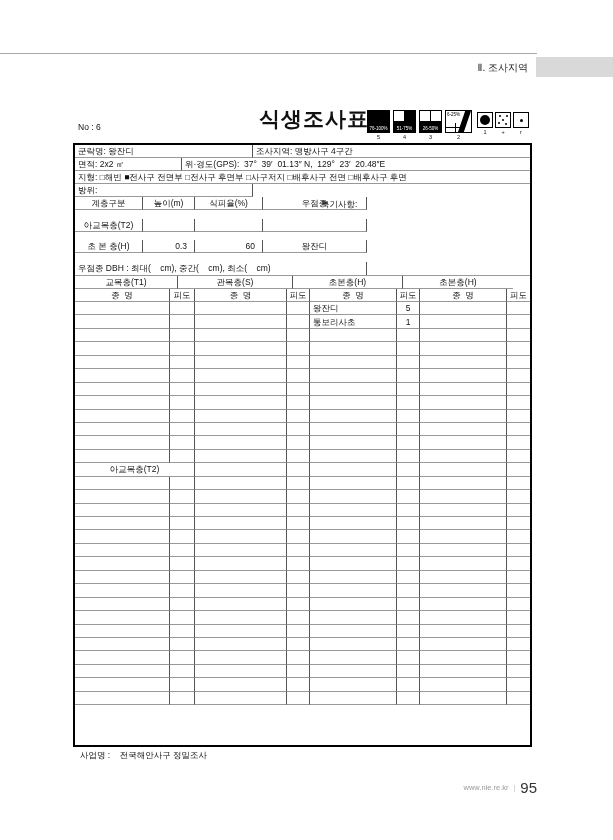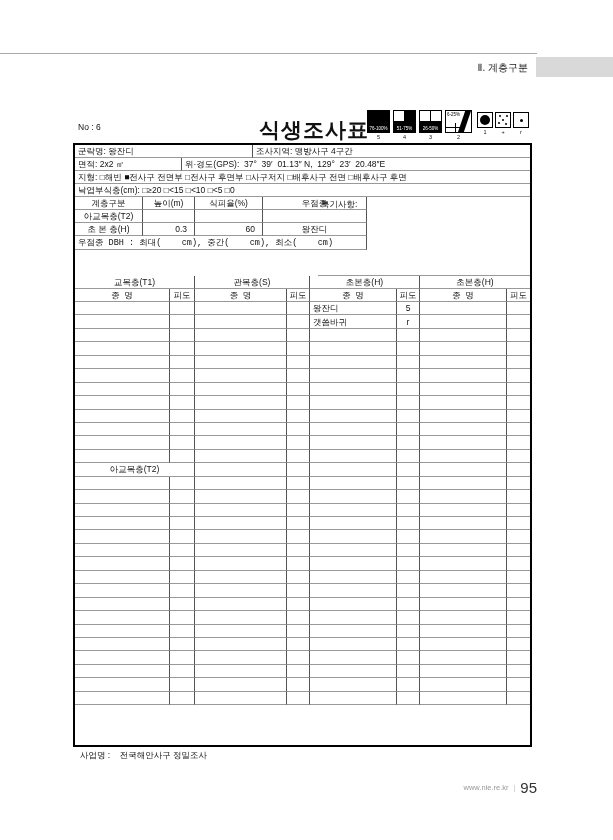--- a/index.html
+++ b/index.html
@@ -3,21 +3,21 @@
 <meta charset="utf-8">
 <style>
   html,body{margin:0;padding:0;background:#fff;}
   .page{position:relative;width:613px;height:840px;background:#fff;overflow:hidden;
         font-family:"Liberation Sans",sans-serif;color:#111;}
   .toprule{position:absolute;left:0;top:53px;width:537px;height:1px;background:#a9a9a9;}
   .sect{position:absolute;left:400px;top:61px;width:128px;text-align:right;font-size:10px;color:#222;}
   .cornerbox{position:absolute;left:536px;top:57px;width:77px;height:20px;background:#d9d9d9;}
 
   .dochead{position:absolute;left:78px;top:100px;font-size:8.5px;line-height:11px;white-space:pre;}
-  .doctitle{position:absolute;left:238px;top:116px;width:152px;text-align:center;
+  .doctitle{position:absolute;left:238px;top:105px;width:152px;text-align:center;
             font-size:21px;font-weight:bold;letter-spacing:1px;}
 
   
   .legend{position:absolute;left:367px;top:110px;display:flex;align-items:flex-start;gap:3px;}
   .lg{display:flex;flex-direction:column;align-items:center;}
   .lgbox{position:relative;width:23px;height:23px;border:1px solid #000;box-sizing:border-box;overflow:hidden;background:#fff;}
   .lgbox .pct{position:absolute;left:0;right:0;bottom:1px;text-align:center;font-size:4.5px;color:#fff;line-height:5px;}
   .b1{background:#000;}
   .b2{background:#000;}
   .quad{position:absolute;left:0;top:0;width:10px;height:10px;background:#fff;}
@@ -36,51 +36,51 @@
   .bigdot{width:10px;height:10px;border-radius:50%;background:#000;}
   .mdot{width:2px;height:2px;border-radius:50%;background:#000;
         box-shadow:4px -4px 0 #000,-4px 3px 0 #000,3px 4px 0 #000,-3px -4px 0 #000;}
   .sdot{width:3px;height:3px;border-radius:50%;background:#000;}
 
   
   .form{position:absolute;left:73px;top:143px;width:459px;height:604px;border:2px solid #000;
         box-sizing:border-box;overflow:hidden;background:#fff;}
   .row{display:flex;}
   .h13{height:13px;}
-  .h14{height:14px;font-family:Liberation Mono, monospace;}
+  .h14{height:14px;}
   .srow{height:13.45px;}
   .c{box-sizing:border-box;flex-shrink:0;border-right:1px solid #555;border-bottom:1px solid #999;
      font-size:8.5px;line-height:10px;display:flex;align-items:center;white-space:pre;overflow:hidden;}
   .pl{padding-left:3px;justify-content:flex-start;}
   .ctr{justify-content:center;}
   .rt{justify-content:flex-end;padding-right:7px;}
   .grow{flex:1 1 auto;min-width:0;border-right:none;}
   .last{border-right:none;}
   .w178{width:178px}.w107{width:107px}.w68{width:68px}.w224{width:224px}
-  .w52{width:52px}.w104{width:104px}.w120{width:120px}.w115{width:115px}.w110{width:110px}
+  .w52{width:52px}.w104{width:104px}.w120{width:103px}.w115{width:115px}.w110{width:110px}
   .w95{width:95px}.w25{width:25px}.w92{width:92px}.w23{width:23px}.w87{width:87px}
   .mid{display:flex;height:79px;}
-  .mid-left{width:243px;display:flex;flex-direction:column;}
+  .mid-left{width:243px;display:flex;flex-direction:column;justify-content:space-between;}
   .notes{flex:1 1 auto;border-right:none;border-bottom:1px solid #999;box-sizing:border-box;
          font-size:8.5px;padding:2px 0 0 3px;white-space:pre;align-items:flex-start;display:flex;}
 
   
   .project{position:absolute;left:80px;top:750px;font-size:8.5px;white-space:pre;}
   .pageref{position:absolute;right:76px;top:779px;display:flex;align-items:center;gap:5px;}
   .site{font-size:7.5px;color:#999;}
   .psep{font-size:7px;color:#bbb;}
   .pnum{font-size:15px;color:#333;}
 </style>
 </head>
 <body>
 
 <div class="page">
 
   <div class="toprule"></div>
-  <div class="sect">Ⅱ. 계층구분</div>
+  <div class="sect">Ⅱ. 조사지역</div>
   <div class="cornerbox"></div>
 
   <div class="dochead">
     <div>No : 6</div>
     <div>조사일자 : 15.10.27.</div>
     <div>조사자: 전지영, 조영준</div>
   </div>
 
   <div class="doctitle">식생조사표</div>
 
@@ -146,21 +146,21 @@
     <div class="row h13">
       <div class="c w107 pl">면적: 2x2 ㎡</div>
       <div class="c grow pl">위·경도(GPS):  37°  39′  01.13″ N,  129°  23′  20.48″E</div>
     </div>
 
     <div class="row h13">
       <div class="c grow pl">지형: □해빈 ■전사구 전면부 □전사구 후면부 □사구저지 □배후사구 전면 □배후사구 후면</div>
     </div>
 
     <div class="row h13">
-      <div class="c grow pl">낙엽부식층(cm): □≥20 □&lt;15 □&lt;10 □&lt;5 □0</div>
+      <div class="c w178 pl">방위:</div>
     </div>
 
 
     <div class="mid">
       <div class="mid-left">
         <div class="row h13">
           <div class="c w68 ctr">계층구분</div>
           <div class="c w52 ctr">높이(m)</div>
           <div class="c w68 ctr">식피율(%)</div>
           <div class="c w104 ctr">우점종</div>
@@ -209,22 +209,22 @@
           <div class="c pl" style="width: 87px;">왕잔디</div>
           <div class="c ctr" style="width: 23px;">5</div>
           <div class="c " style="width: 87px;"></div>
           <div class="c  last" style="width: 23px;"></div>
         </div>
         <div class="row srow">
           <div class="c " style="width: 95px;"></div>
           <div class="c " style="width: 25px;"></div>
           <div class="c " style="width: 92px;"></div>
           <div class="c " style="width: 23px;"></div>
-          <div class="c pl" style="width: 87px;">갯씀바귀</div>
-          <div class="c ctr" style="width: 23px;">r</div>
+          <div class="c pl" style="width: 87px;">통보리사초</div>
+          <div class="c ctr" style="width: 23px;">1</div>
           <div class="c " style="width: 87px;"></div>
           <div class="c  last" style="width: 23px;"></div>
         </div>
         <div class="row srow">
           <div class="c " style="width: 95px;"></div>
           <div class="c " style="width: 25px;"></div>
           <div class="c " style="width: 92px;"></div>
           <div class="c " style="width: 23px;"></div>
           <div class="c " style="width: 87px;"></div>
           <div class="c " style="width: 23px;"></div>

